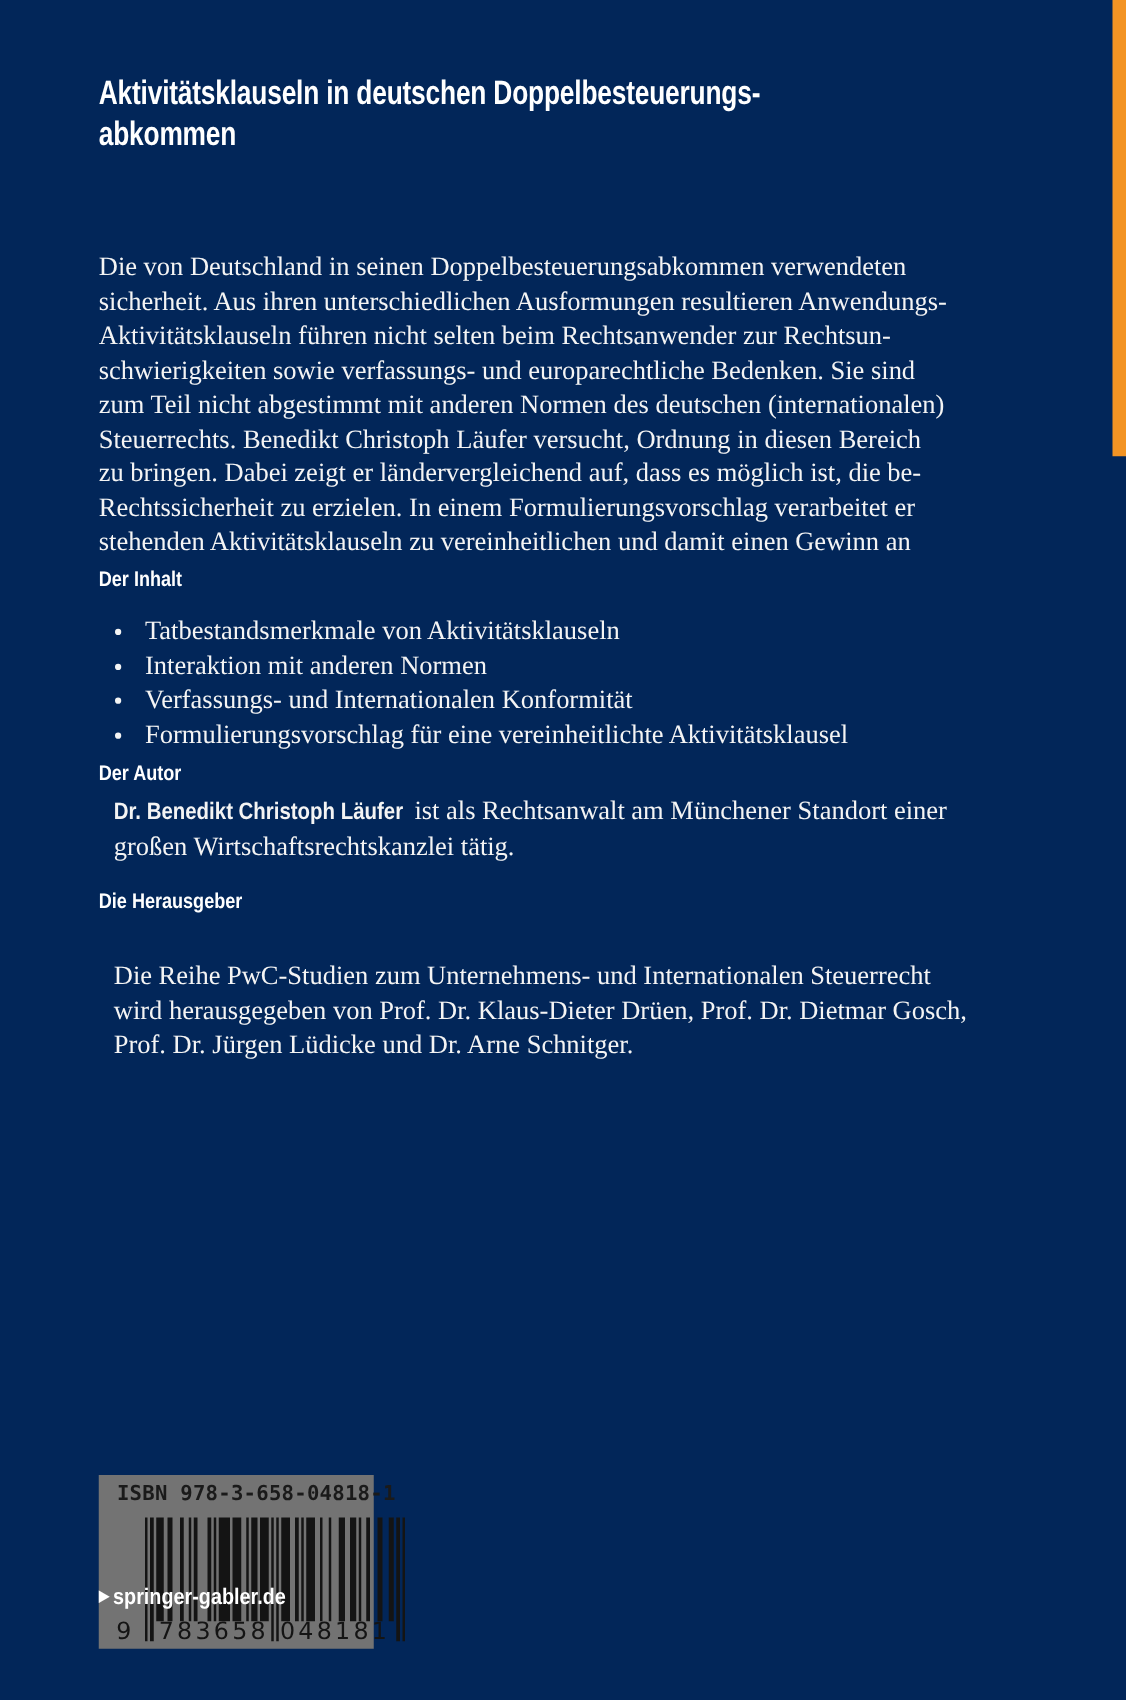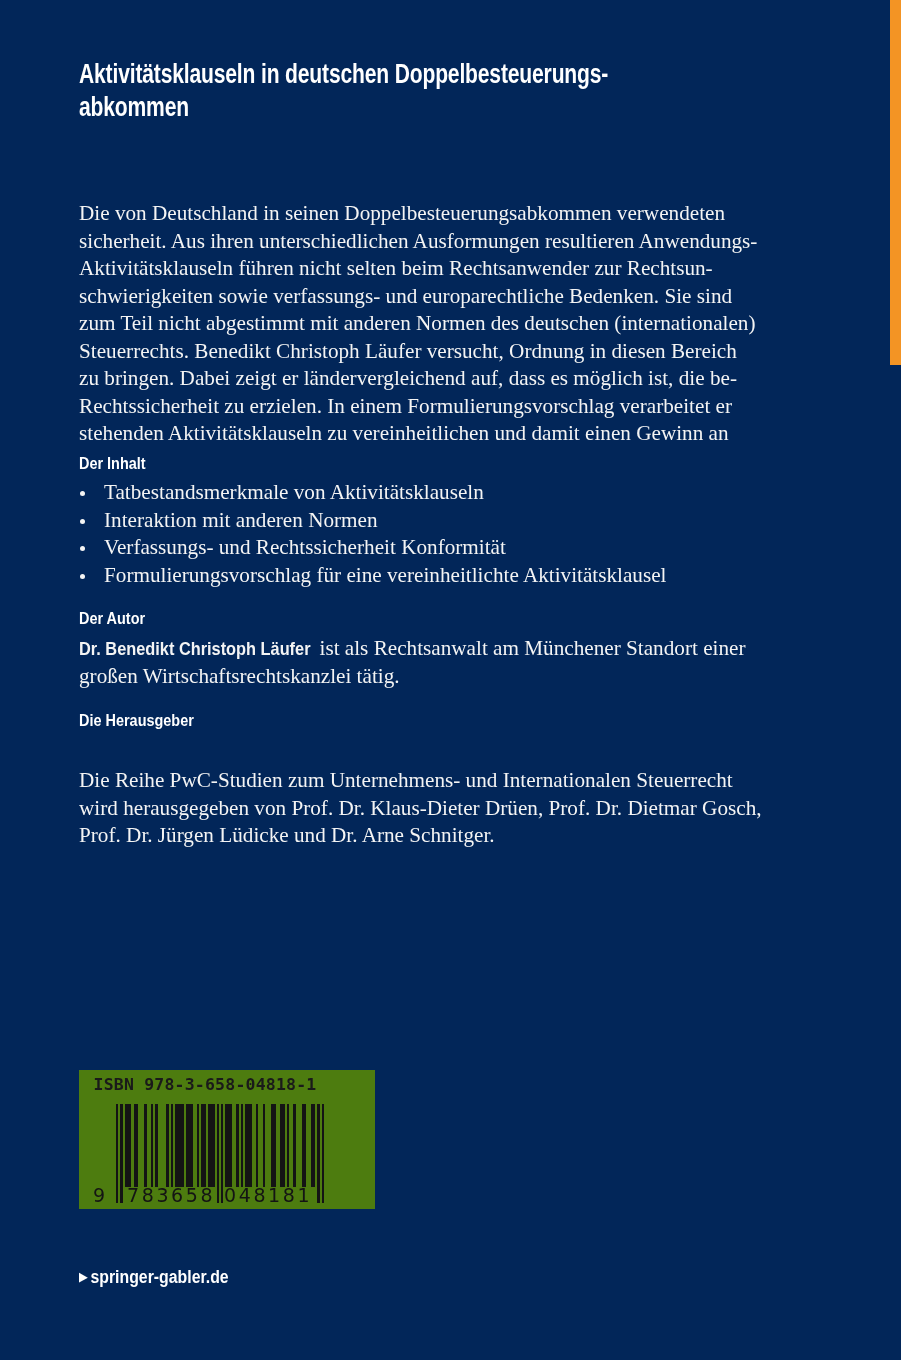--- a/index.html
+++ b/index.html
@@ -64,21 +64,21 @@
     line-height: 20px;
     transform: scaleX(0.85);
     transform-origin: 0 0;
     white-space: nowrap;
     color: #ffffff;
   }
   .bullets {
     position: absolute;
     left: 79px;
     top: 479px;
-    margin: 0;
+    margin: 12px;
     padding: 0;
     list-style: none;
   }
   .bullets li {
     position: relative;
     padding-left: 25px;
     white-space: nowrap;
   }
   .bullets .dot {
     position: absolute;
@@ -90,37 +90,38 @@
     background: #f4f4f4;
   }
   .block {
     position: absolute;
     left: 79px;
     width: 800px;
   }
   .block .line {
     display: block;
     white-space: nowrap;
+    margin-left: 12px;
   }
   .author-name {
     font-family: "Liberation Sans", "DejaVu Sans", sans-serif;
     font-weight: bold;
     font-size: 19px;
     display: inline-block;
     transform: scaleX(0.86);
     transform-origin: 0 50%;
     margin-right: -34px;
   }
   .barcode-box {
     position: absolute;
     left: 79px;
-    top: 1070px;
-    width: 296px;
+    top: 1180px;
+    width: 220px;
     height: 139px;
-    background: #4d7c0f;
+    background: #737373;
   }
   .isbn-text {
     position: absolute;
     left: 0;
     top: 5px;
     width: 252px;
     text-align: center;
     font-family: "DejaVu Sans Mono", "Liberation Mono", monospace;
     font-weight: bold;
     font-size: 16.5px;
@@ -196,21 +197,21 @@
   <span class="line">Steuerrechts. Benedikt Christoph Läufer versucht, Ordnung in diesen Bereich</span>
   <span class="line">zu bringen. Dabei zeigt er ländervergleichend auf, dass es möglich ist, die be-</span>
   <span class="line">Rechtssicherheit zu erzielen. In einem Formulierungsvorschlag verarbeitet er</span>
   <span class="line">stehenden Aktivitätsklauseln zu vereinheitlichen und damit einen Gewinn an</span>
 </div>
 
 <div class="section-head" style="top:454px;">Der Inhalt</div>
 <ul class="bullets serif">
   <li><span class="dot"></span><span>Tatbestandsmerkmale von Aktivitätsklauseln</span></li>
   <li><span class="dot"></span><span>Interaktion mit anderen Normen</span></li>
-  <li><span class="dot"></span><span>Verfassungs- und Rechtssicherheit Konformität</span></li>
+  <li><span class="dot"></span><span>Verfassungs- und Internationalen Konformität</span></li>
   <li><span class="dot"></span><span>Formulierungsvorschlag für eine vereinheitlichte Aktivitätsklausel</span></li>
 </ul>
 
 <div class="section-head" style="top:609px;">Der Autor</div>
 <div class="block serif" style="top:635px;">
   <span class="line"><span class="author-name">Dr. Benedikt Christoph Läufer</span><span> ist als Rechtsanwalt am Münchener Standort einer</span></span>
   <span class="line">großen Wirtschaftsrechtskanzlei tätig.</span>
 </div>
 
 <div class="section-head" style="top:711px;">Die Herausgeber</div>

